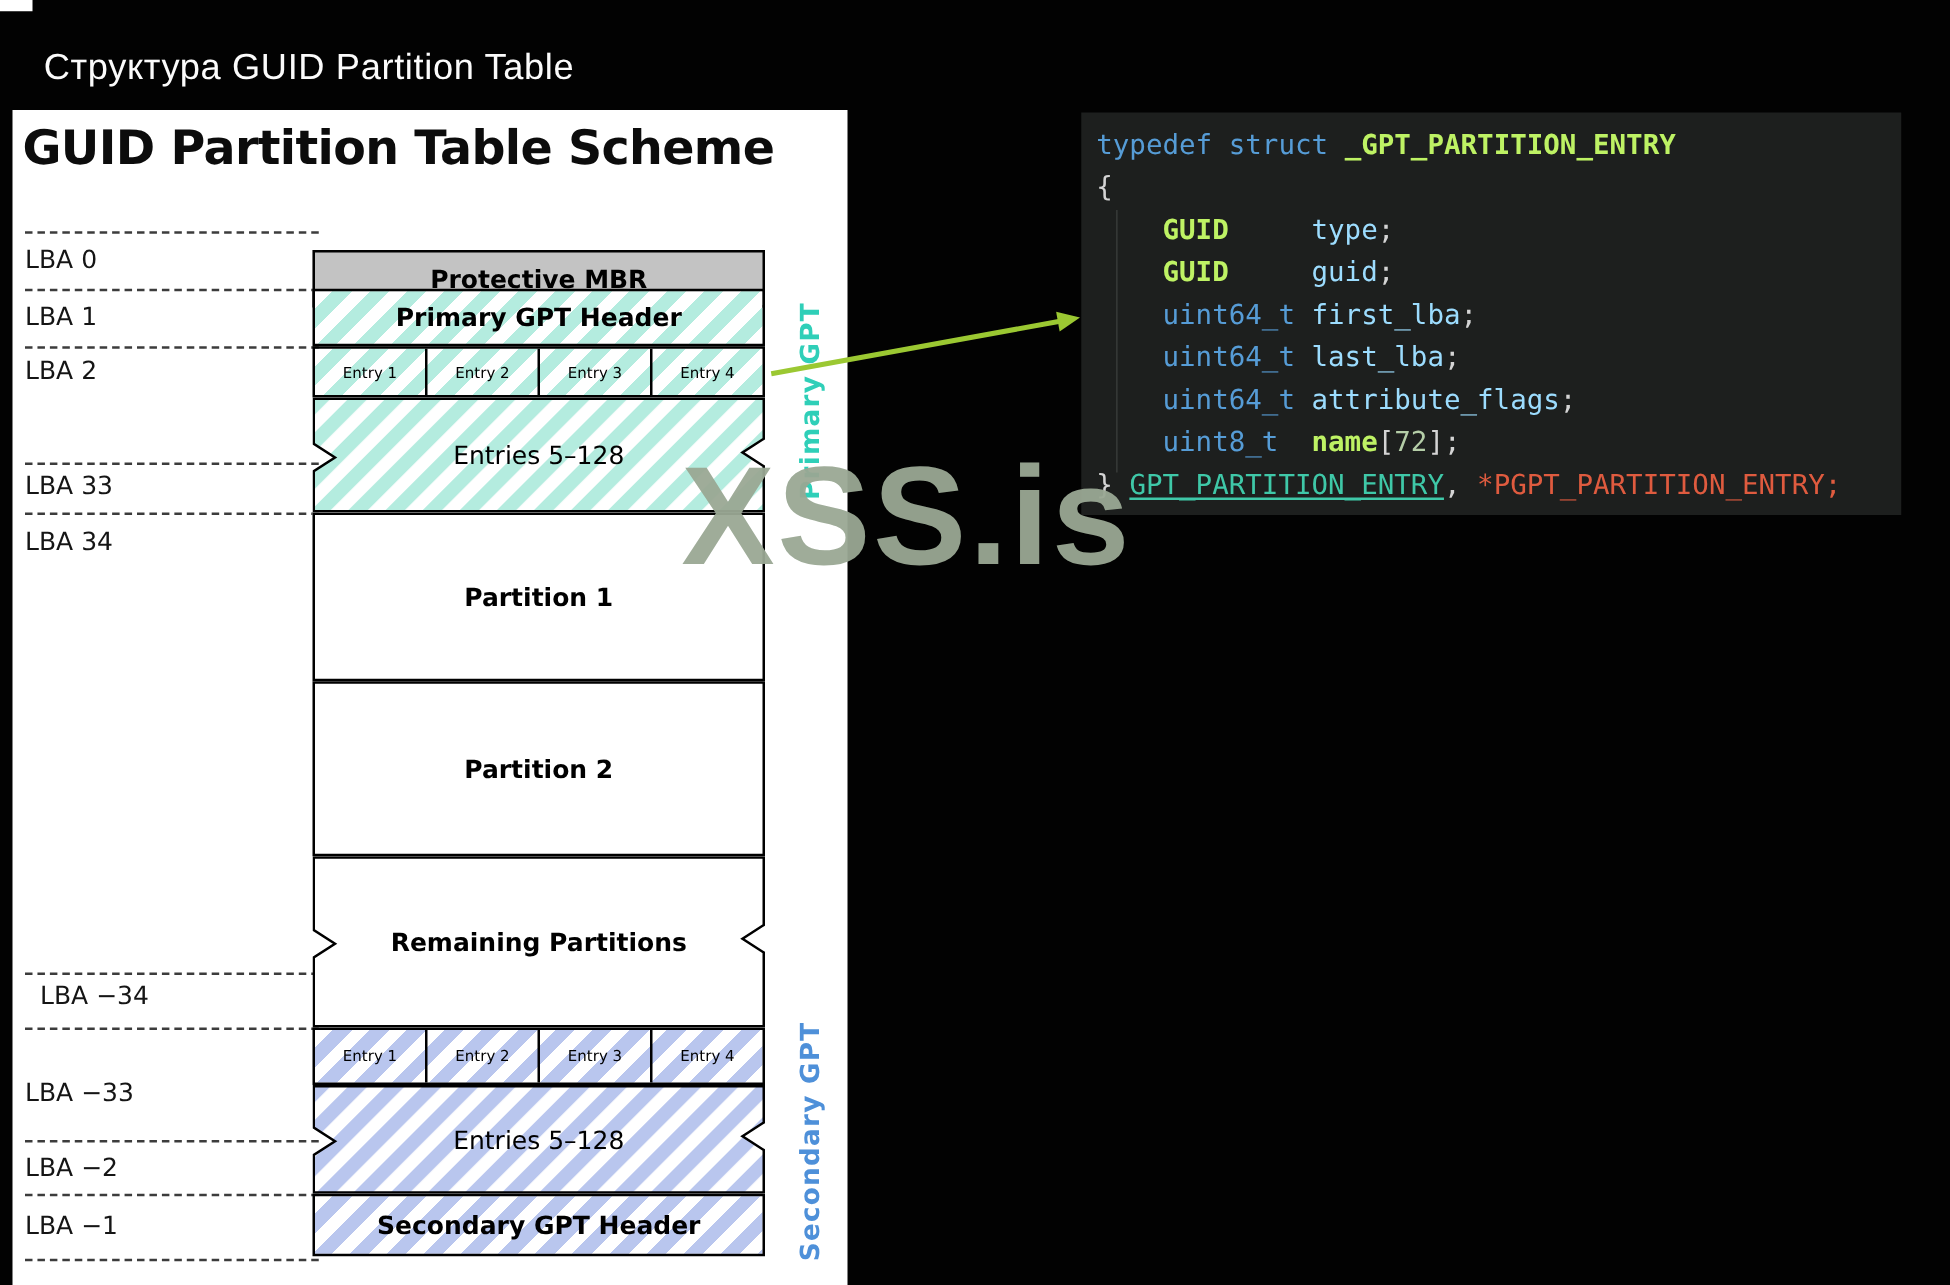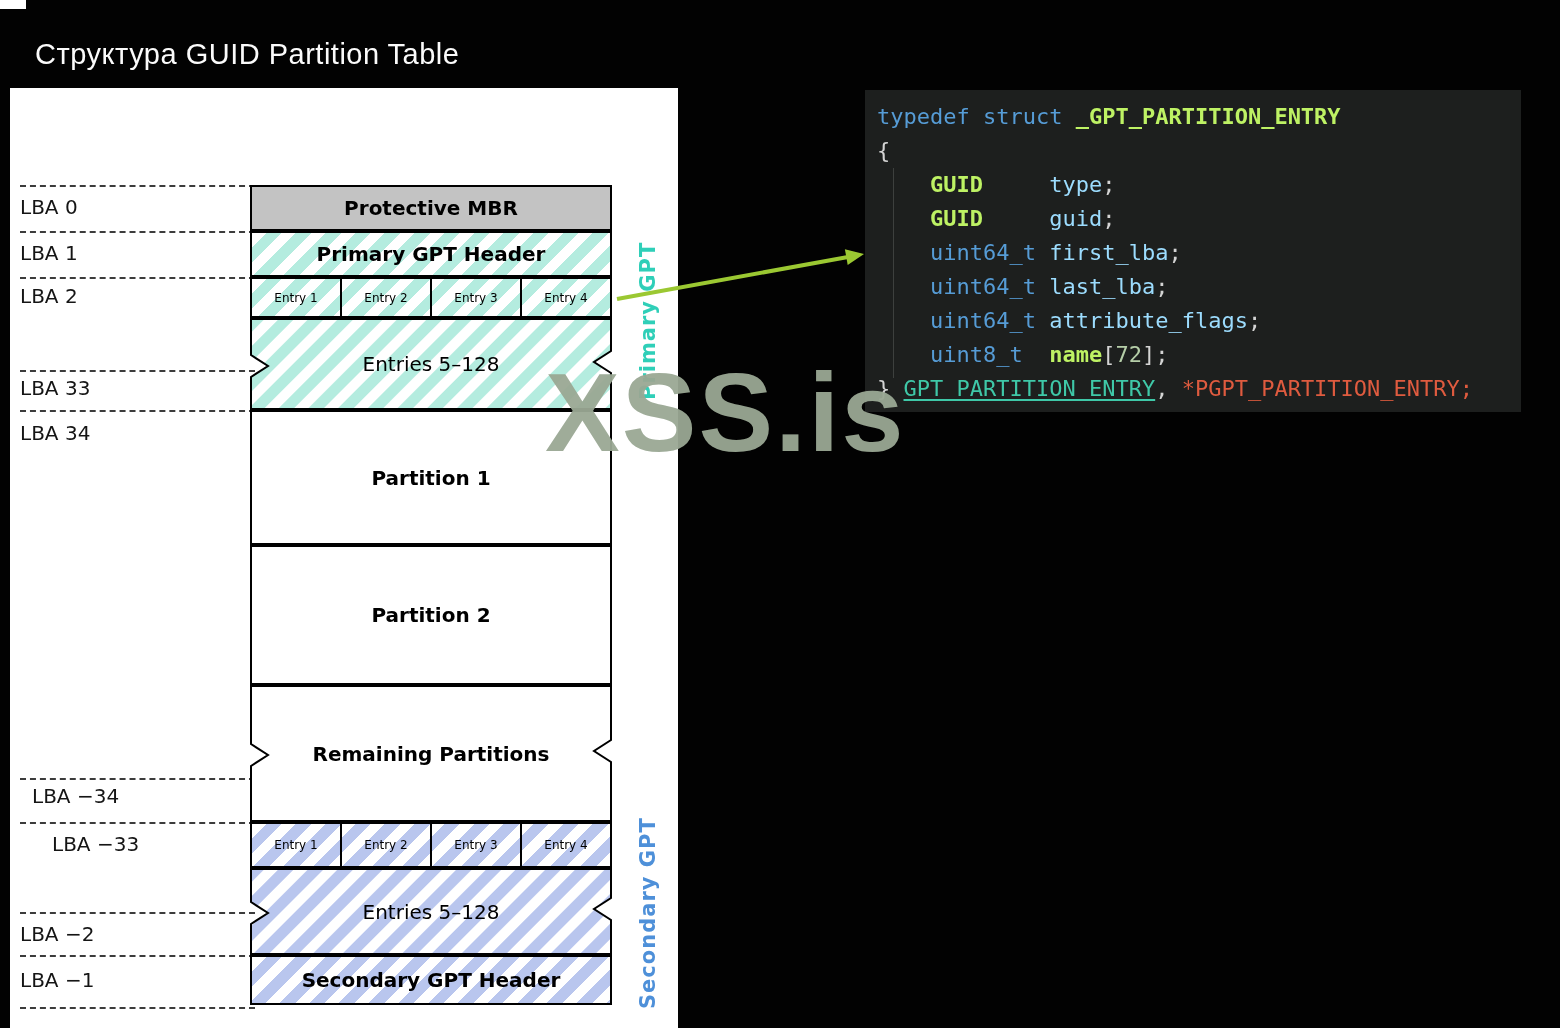--- a/index.html
+++ b/index.html
@@ -74,46 +74,47 @@
   </defs>
 </svg>
 
 <div class="stage">
 
   <div class="corner-artifact"></div>
 
   <div class="page-title">Структура GUID Partition Table</div>
 
   <div class="panel">
+    <div class="panel-title">GUID Partition Table Scheme</div>
 
     <div id="lba-labels">
         <div class="lba-label" style="top: 107px;">LBA 0</div>
         <div class="lba-label" style="top: 153px;">LBA 1</div>
         <div class="lba-label" style="top: 196px;">LBA 2</div>
         <div class="lba-label" style="top: 288px;">LBA 33</div>
         <div class="lba-label" style="top: 333px;">LBA 34</div>
         <div class="lba-label" style="top: 696px; margin-left: 12px;">LBA −34</div>
-        <div class="lba-label" style="top: 744px; margin-left: 32px;">LBA −33</div>
+        <div class="lba-label" style="top: 774px;">LBA −33</div>
         <div class="lba-label" style="top: 834px;">LBA −2</div>
         <div class="lba-label" style="top: 880px;">LBA −1</div>
       </div>
     <div id="boundaries">
         <div class="boundary" style="top: 97px;"></div>
         <div class="boundary" style="top: 143px;"></div>
         <div class="boundary" style="top: 189px;"></div>
         <div class="boundary" style="top: 282px;"></div>
         <div class="boundary" style="top: 322px;"></div>
         <div class="boundary" style="top: 690px;"></div>
         <div class="boundary" style="top: 734px;"></div>
         <div class="boundary" style="top: 824px;"></div>
         <div class="boundary" style="top: 867px;"></div>
         <div class="boundary" style="top: 919px;"></div>
       </div>
 
-    <div class="dbox mbr bold" style="top:97px;height:46px;">
+    <div class="dbox mbr bold" style="top:112px;height:46px;">
       <span>Protective MBR</span>
     </div>
 
     <div class="dbox teal-stripes bold" style="top:143px;height:46px;">
       <span>Primary GPT Header</span>
     </div>
 
     <div class="dbox entry-row teal-stripes" style="top:189px;height:41px;" id="entries-primary">
         <div class="entry-cell">Entry 1</div>
         <div class="entry-cell">Entry 2</div>

